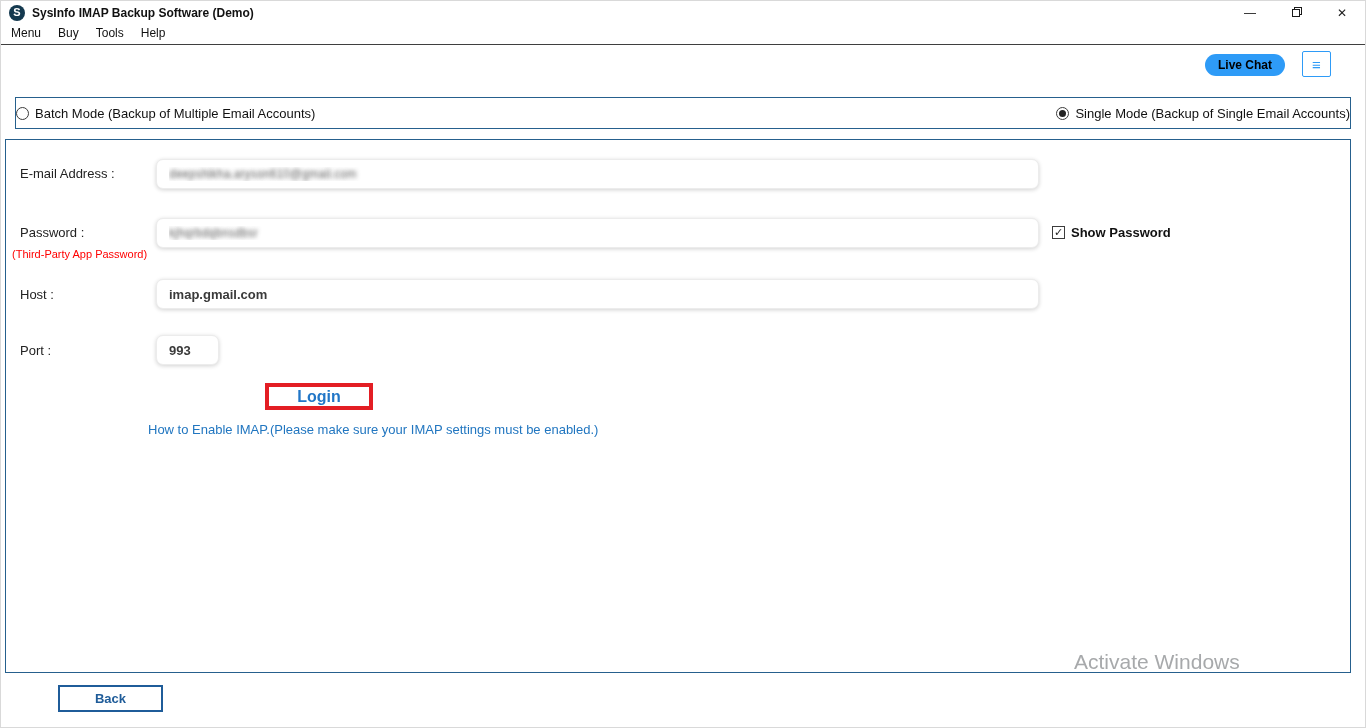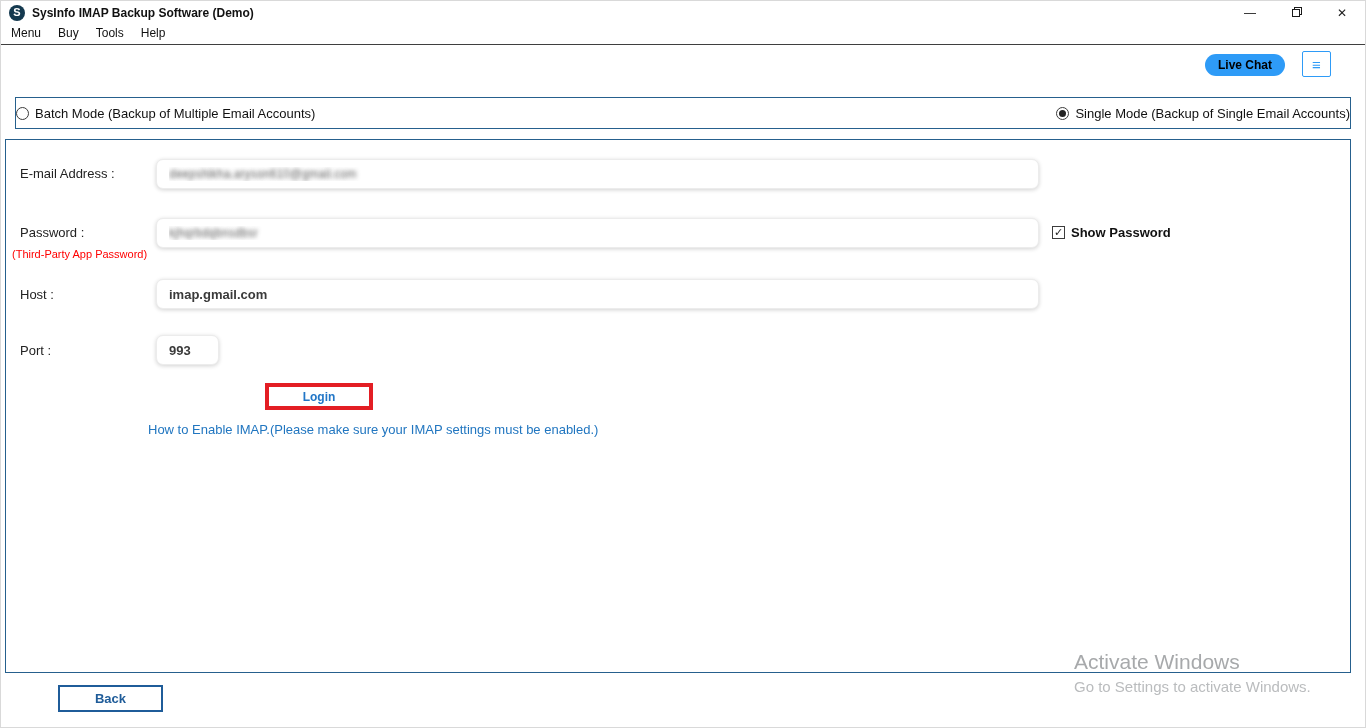--- a/index.html
+++ b/index.html
@@ -144,21 +144,21 @@
     font-size: 11px; color: #222; line-height: 1; flex: 0 0 auto;
   }
   .checkbox.checked::after { content: "\2713"; margin-top: -1px; }
   .show-password-label { margin-left: 6px; font-size: 13px; font-weight: bold; color: #111; }
 
   .login-btn {
     position: absolute; left: 259px; top: 243px; width: 108px; height: 27px;
     background: #fff;
     border: 4px solid #e31e24;
     font-family: "Liberation Sans", sans-serif;
-    font-size: 12px; font-weight: bold; color: #2176c7;
+    font-size: 16px; font-weight: bold; color: #2176c7;
     display: flex; align-items: center; justify-content: center;
     cursor: pointer;
   }
   .imap-help-link {
     position: absolute; left: 98px; top: 282px;
     font-size: 13px; color: #2176c0;
     cursor: pointer; text-decoration: none; margin-left: 44px;
   }
 
   
@@ -237,18 +237,17 @@
     <div class="field-label lbl-port">Port :</div>
     <input class="text-input input-port bold-val" type="text" value="993" style="">
 
     <button class="login-btn">Login</button>
 
     <a class="imap-help-link">How to Enable IMAP.(Please make sure your IMAP settings must be enabled.)</a>
   </div>
 
   <div class="watermark">
     <div class="watermark-line1">Activate Windows</div>
-    <div class="watermark-line2">Go to Settings to activate Windows.</div>
   </div>
 
   <button class="back-btn">Back</button>
 
 </div>
 
 </body></html>

